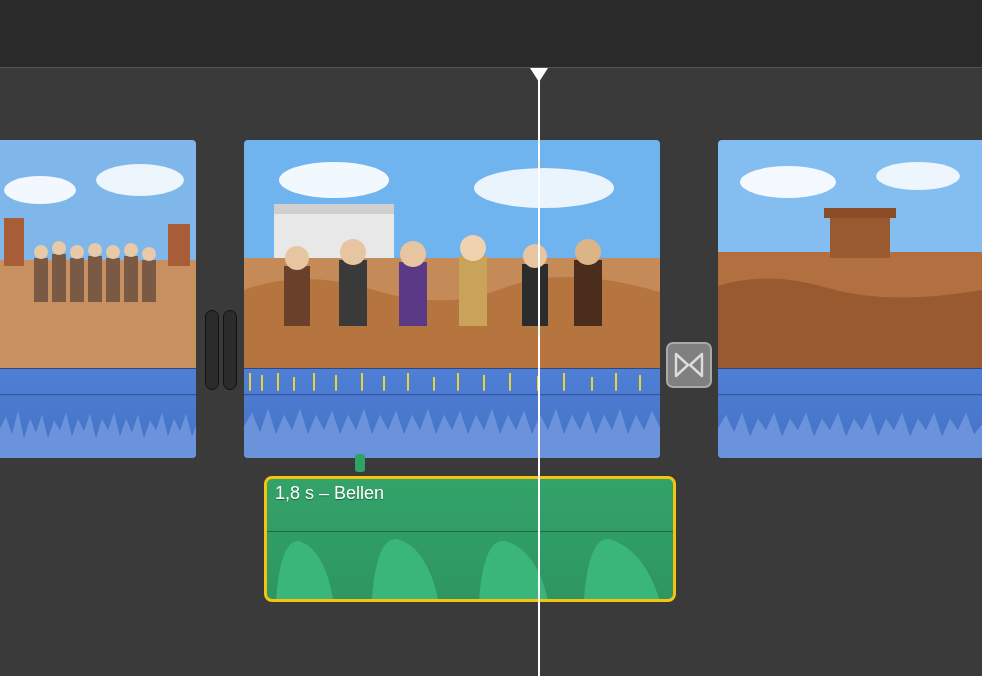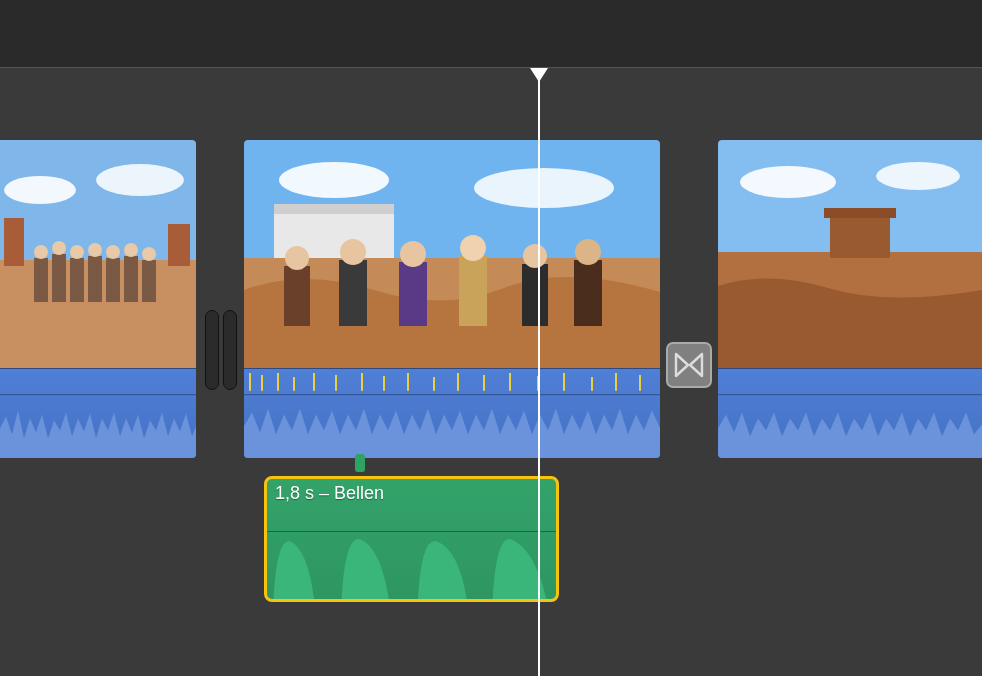--- a/index.html
+++ b/index.html
@@ -106,21 +106,21 @@
     top: 386px;
     width: 10px; height: 18px;
     background:#2fa362;
     border-radius: 3px;
     z-index: 30;
   }
   .sfx-clip {
     position: absolute;
     top: 408px;
     left: 264px;
-    width: 295px;
+    width: 412px;
     height: 126px;
     background: linear-gradient(#33a36a, #2e9661);
     border: 3px solid #f6c40f;
     border-radius: 8px;
     overflow: hidden;
     z-index: 30;
   }
   .sfx-clip .label {
     position: absolute;
     top: 4px; left: 8px;

